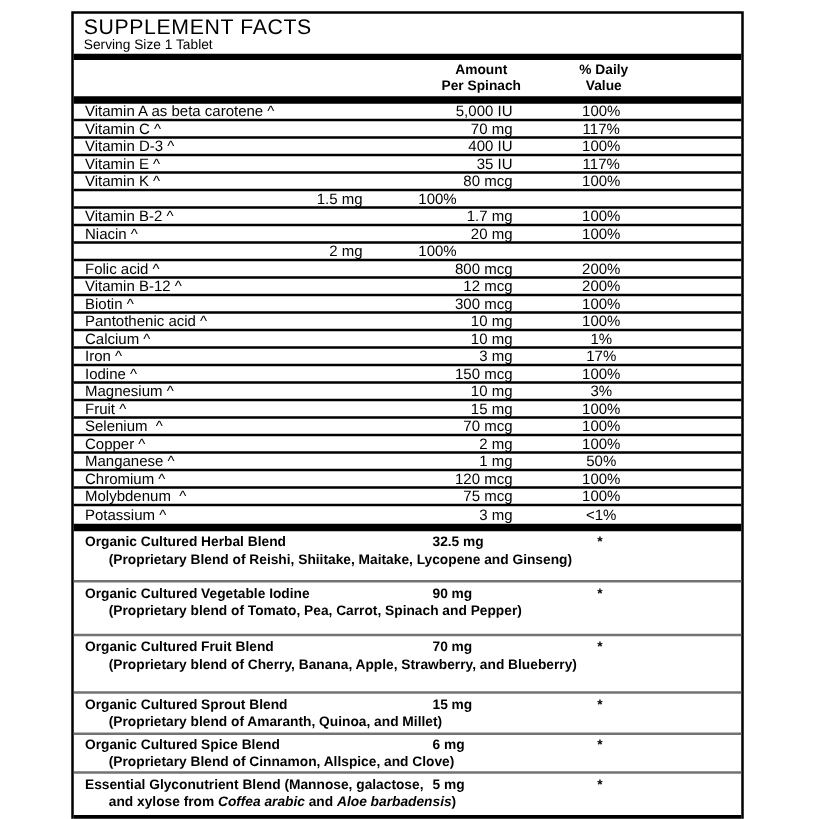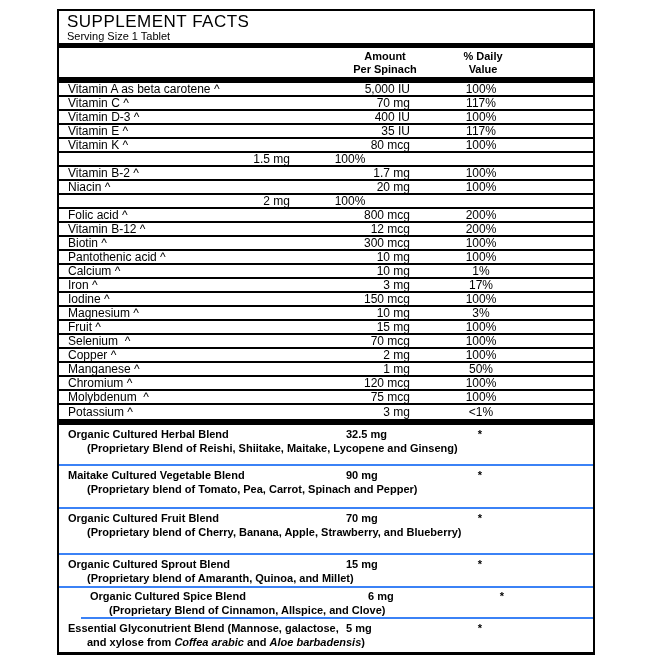--- a/index.html
+++ b/index.html
@@ -23,34 +23,34 @@
   .hdr-dv     { position: absolute; left: 374px; top: 2px; width: 100px; text-align: center; line-height: 13px; }
   .n-row {
     display: grid; grid-template-columns: 1fr 120px 142px 41px;
     align-items: center; height: 14px; border-bottom: 2px solid #000;
     font-size: 12px; line-height: 12px; white-space: nowrap;
   }
   .n-row.last { border-bottom: none; }
   .n-name { padding-left: 9px; }
   .n-amount { text-align: right; }
   .n-dv { text-align: center; }
-  .blend { border-bottom: 2px solid #3b82f6; font-weight: 700; font-size: 11px; }
+  .blend { border-bottom: 2px solid #737373; font-weight: 700; font-size: 11px; }
   .blend.last { border-bottom: none; }
   .blend-line1 {
     display: grid; grid-template-columns: 287px 63px 142px 41px;
     align-items: center; white-space: nowrap; line-height: 12px;
   }
   .blend-name { padding-left: 9px; white-space: nowrap; }
   .blend-amount { text-align: left; }
   .blend-dv { text-align: center; }
   .blend-detail { padding-left: 28px; line-height: 12px; white-space: nowrap; margin-top: 2px; }
   .blend-detail .it { font-style: italic; }
   .pt3 { padding-top: 3px; } .pt2 { padding-top: 2px; }
   .pb10 { padding-bottom: 10px; } .pb12 { padding-bottom: 12px; } .pb15 { padding-bottom: 15px; }
-  .pb2 { padding-bottom: 2px; } .pb1 { padding-bottom: 1px; margin-left: 22px; } .pb4 { padding-bottom: 4px; }
+  .pb2 { padding-bottom: 2px; } .pb1 { padding-bottom: 1px; } .pb4 { padding-bottom: 4px; }
 </style>
 </head>
 <body>
 
 <div class="label-box">
 
   <div class="title-block">
     <div class="label-title">SUPPLEMENT FACTS</div>
     <div class="serving-size">Serving Size 1 Tablet</div>
   </div>
@@ -222,21 +222,21 @@
         <div class="blend-line1">
           <div class="blend-name">Organic Cultured Herbal Blend</div>
           <div class="blend-amount">32.5 mg</div>
           <div class="blend-dv">*</div>
           <div></div>
         </div>
         <div class="blend-detail"><span class="">(Proprietary Blend of Reishi, Shiitake, Maitake, Lycopene and Ginseng)</span></div>
       </div>
       <div class="blend pt3 pb12">
         <div class="blend-line1">
-          <div class="blend-name">Maitake Cultured Vegetable Blend</div>
+          <div class="blend-name">Organic Cultured Vegetable Iodine</div>
           <div class="blend-amount">90 mg</div>
           <div class="blend-dv">*</div>
           <div></div>
         </div>
         <div class="blend-detail"><span class="">(Proprietary blend of Tomato, Pea, Carrot, Spinach and Pepper)</span></div>
       </div>
       <div class="blend pt3 pb15">
         <div class="blend-line1">
           <div class="blend-name">Organic Cultured Fruit Blend</div>
           <div class="blend-amount">70 mg</div>

